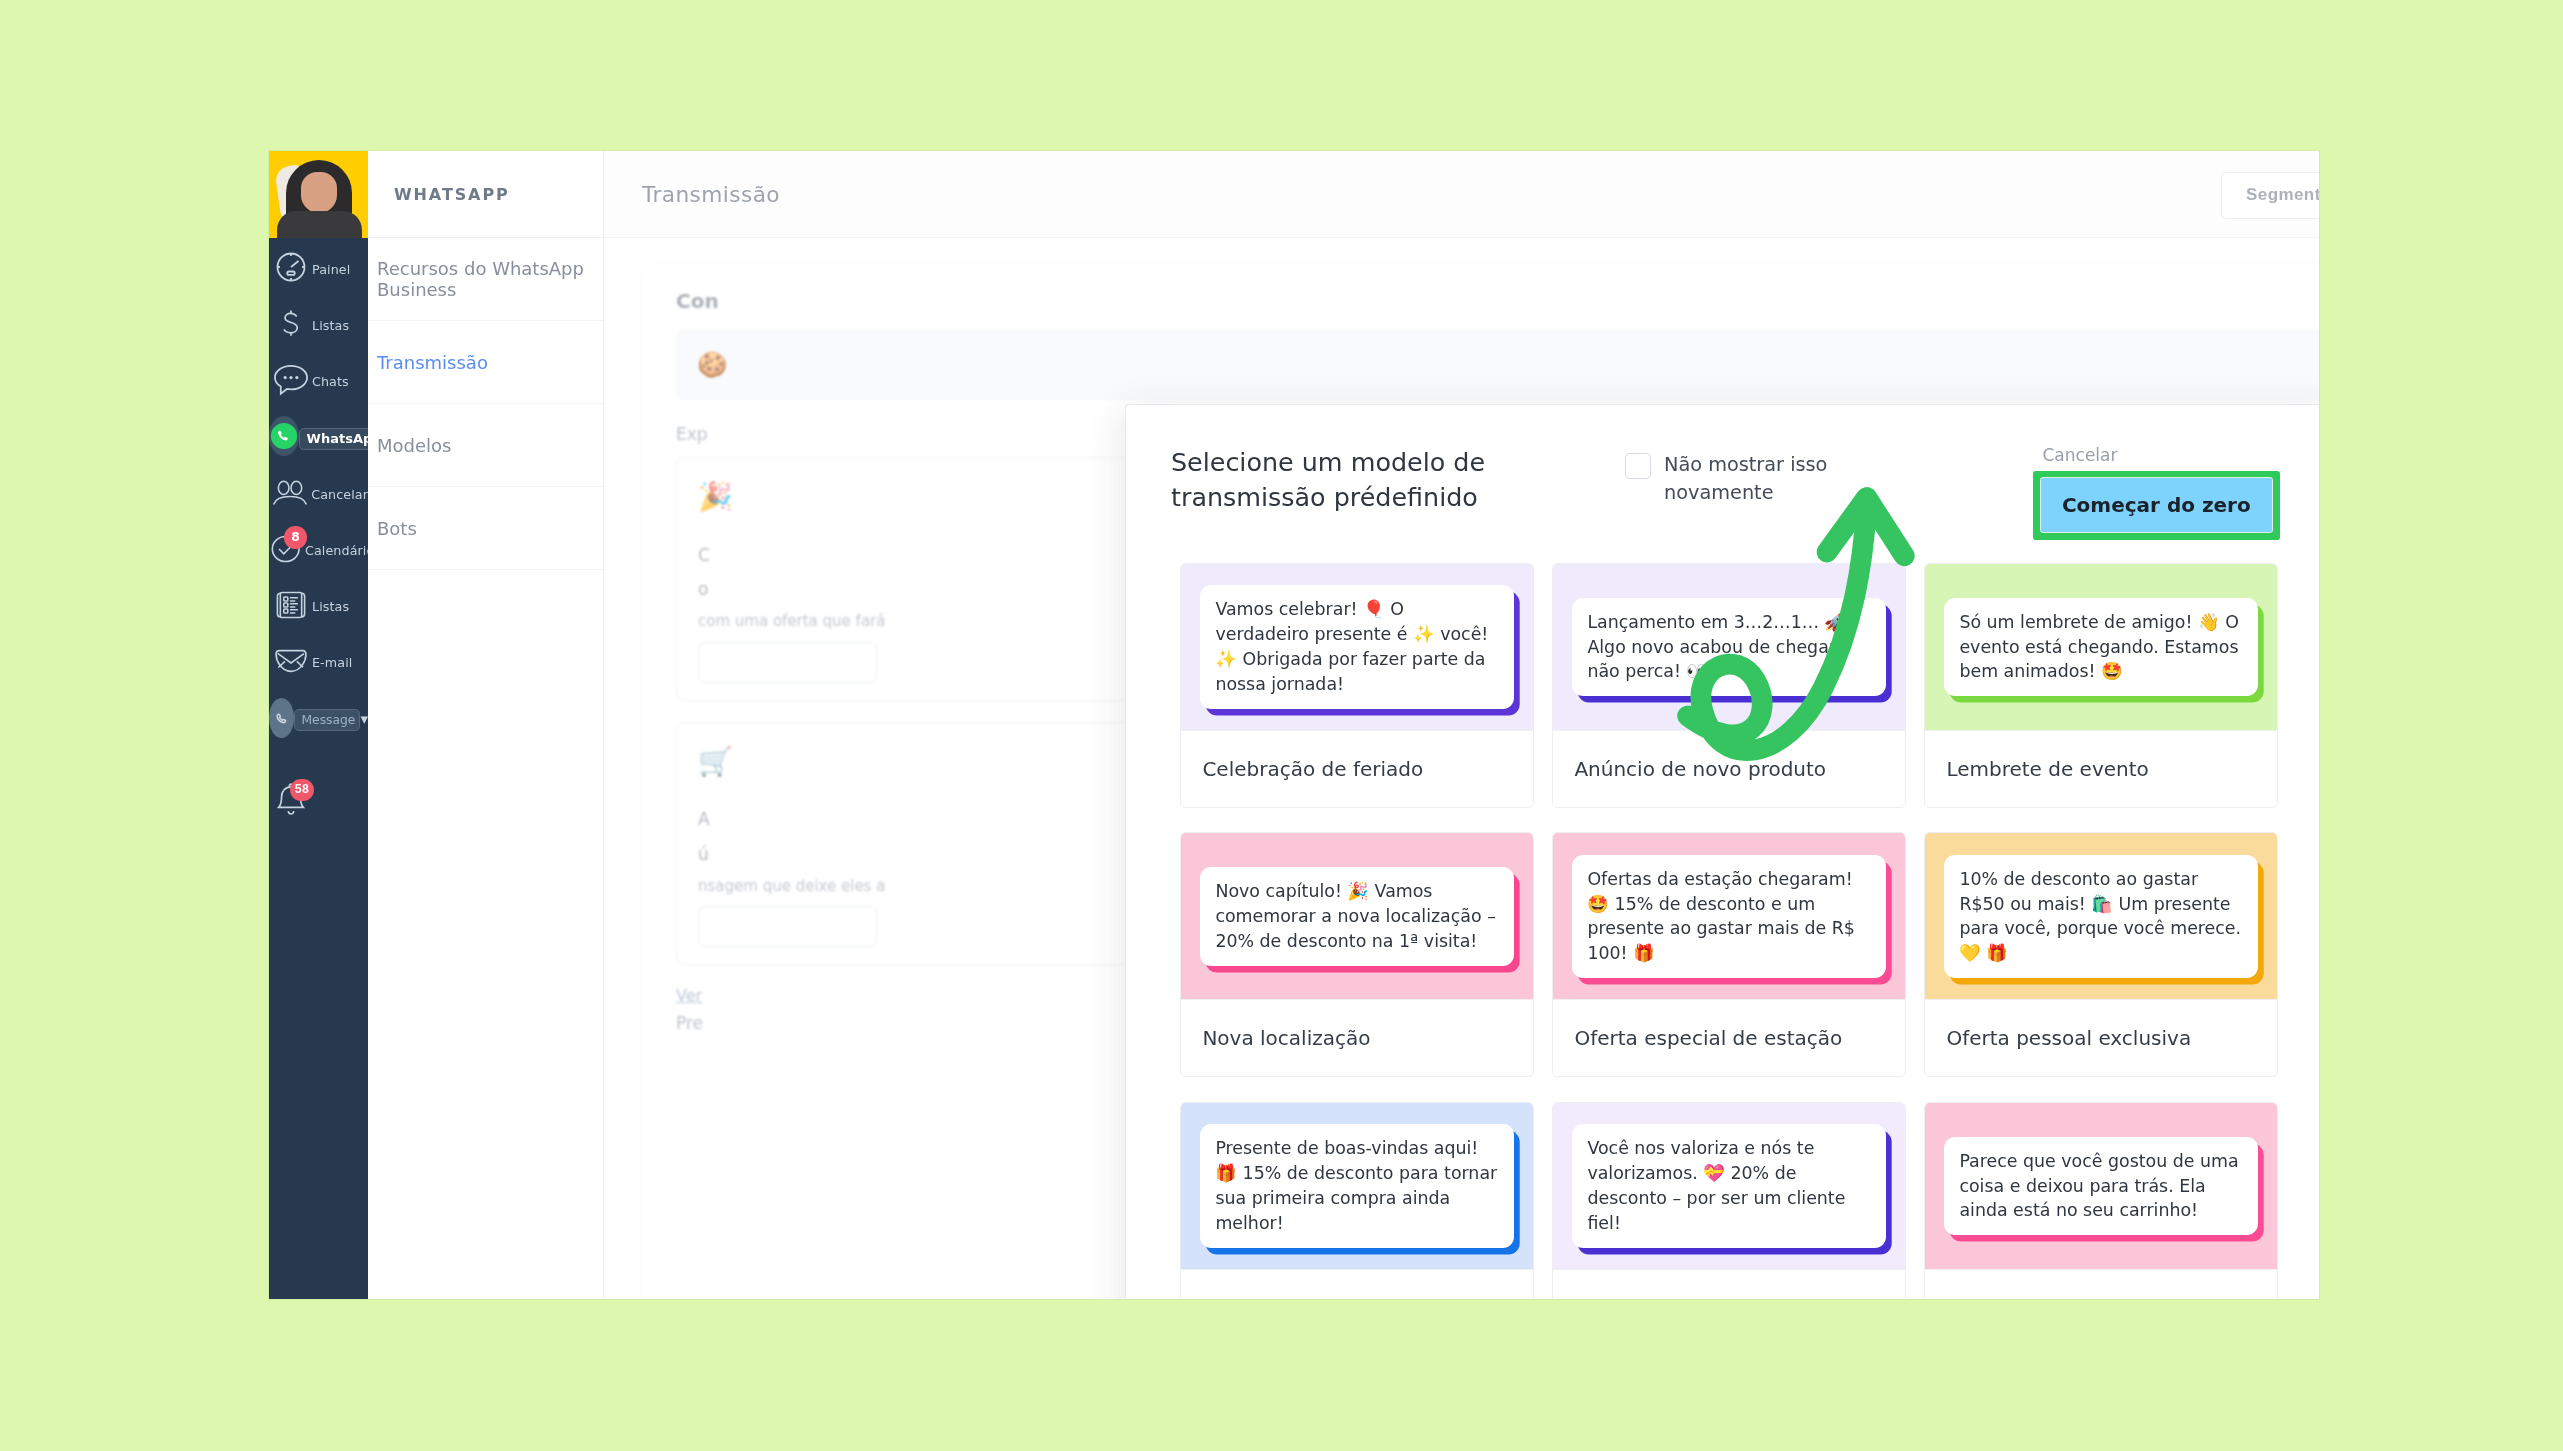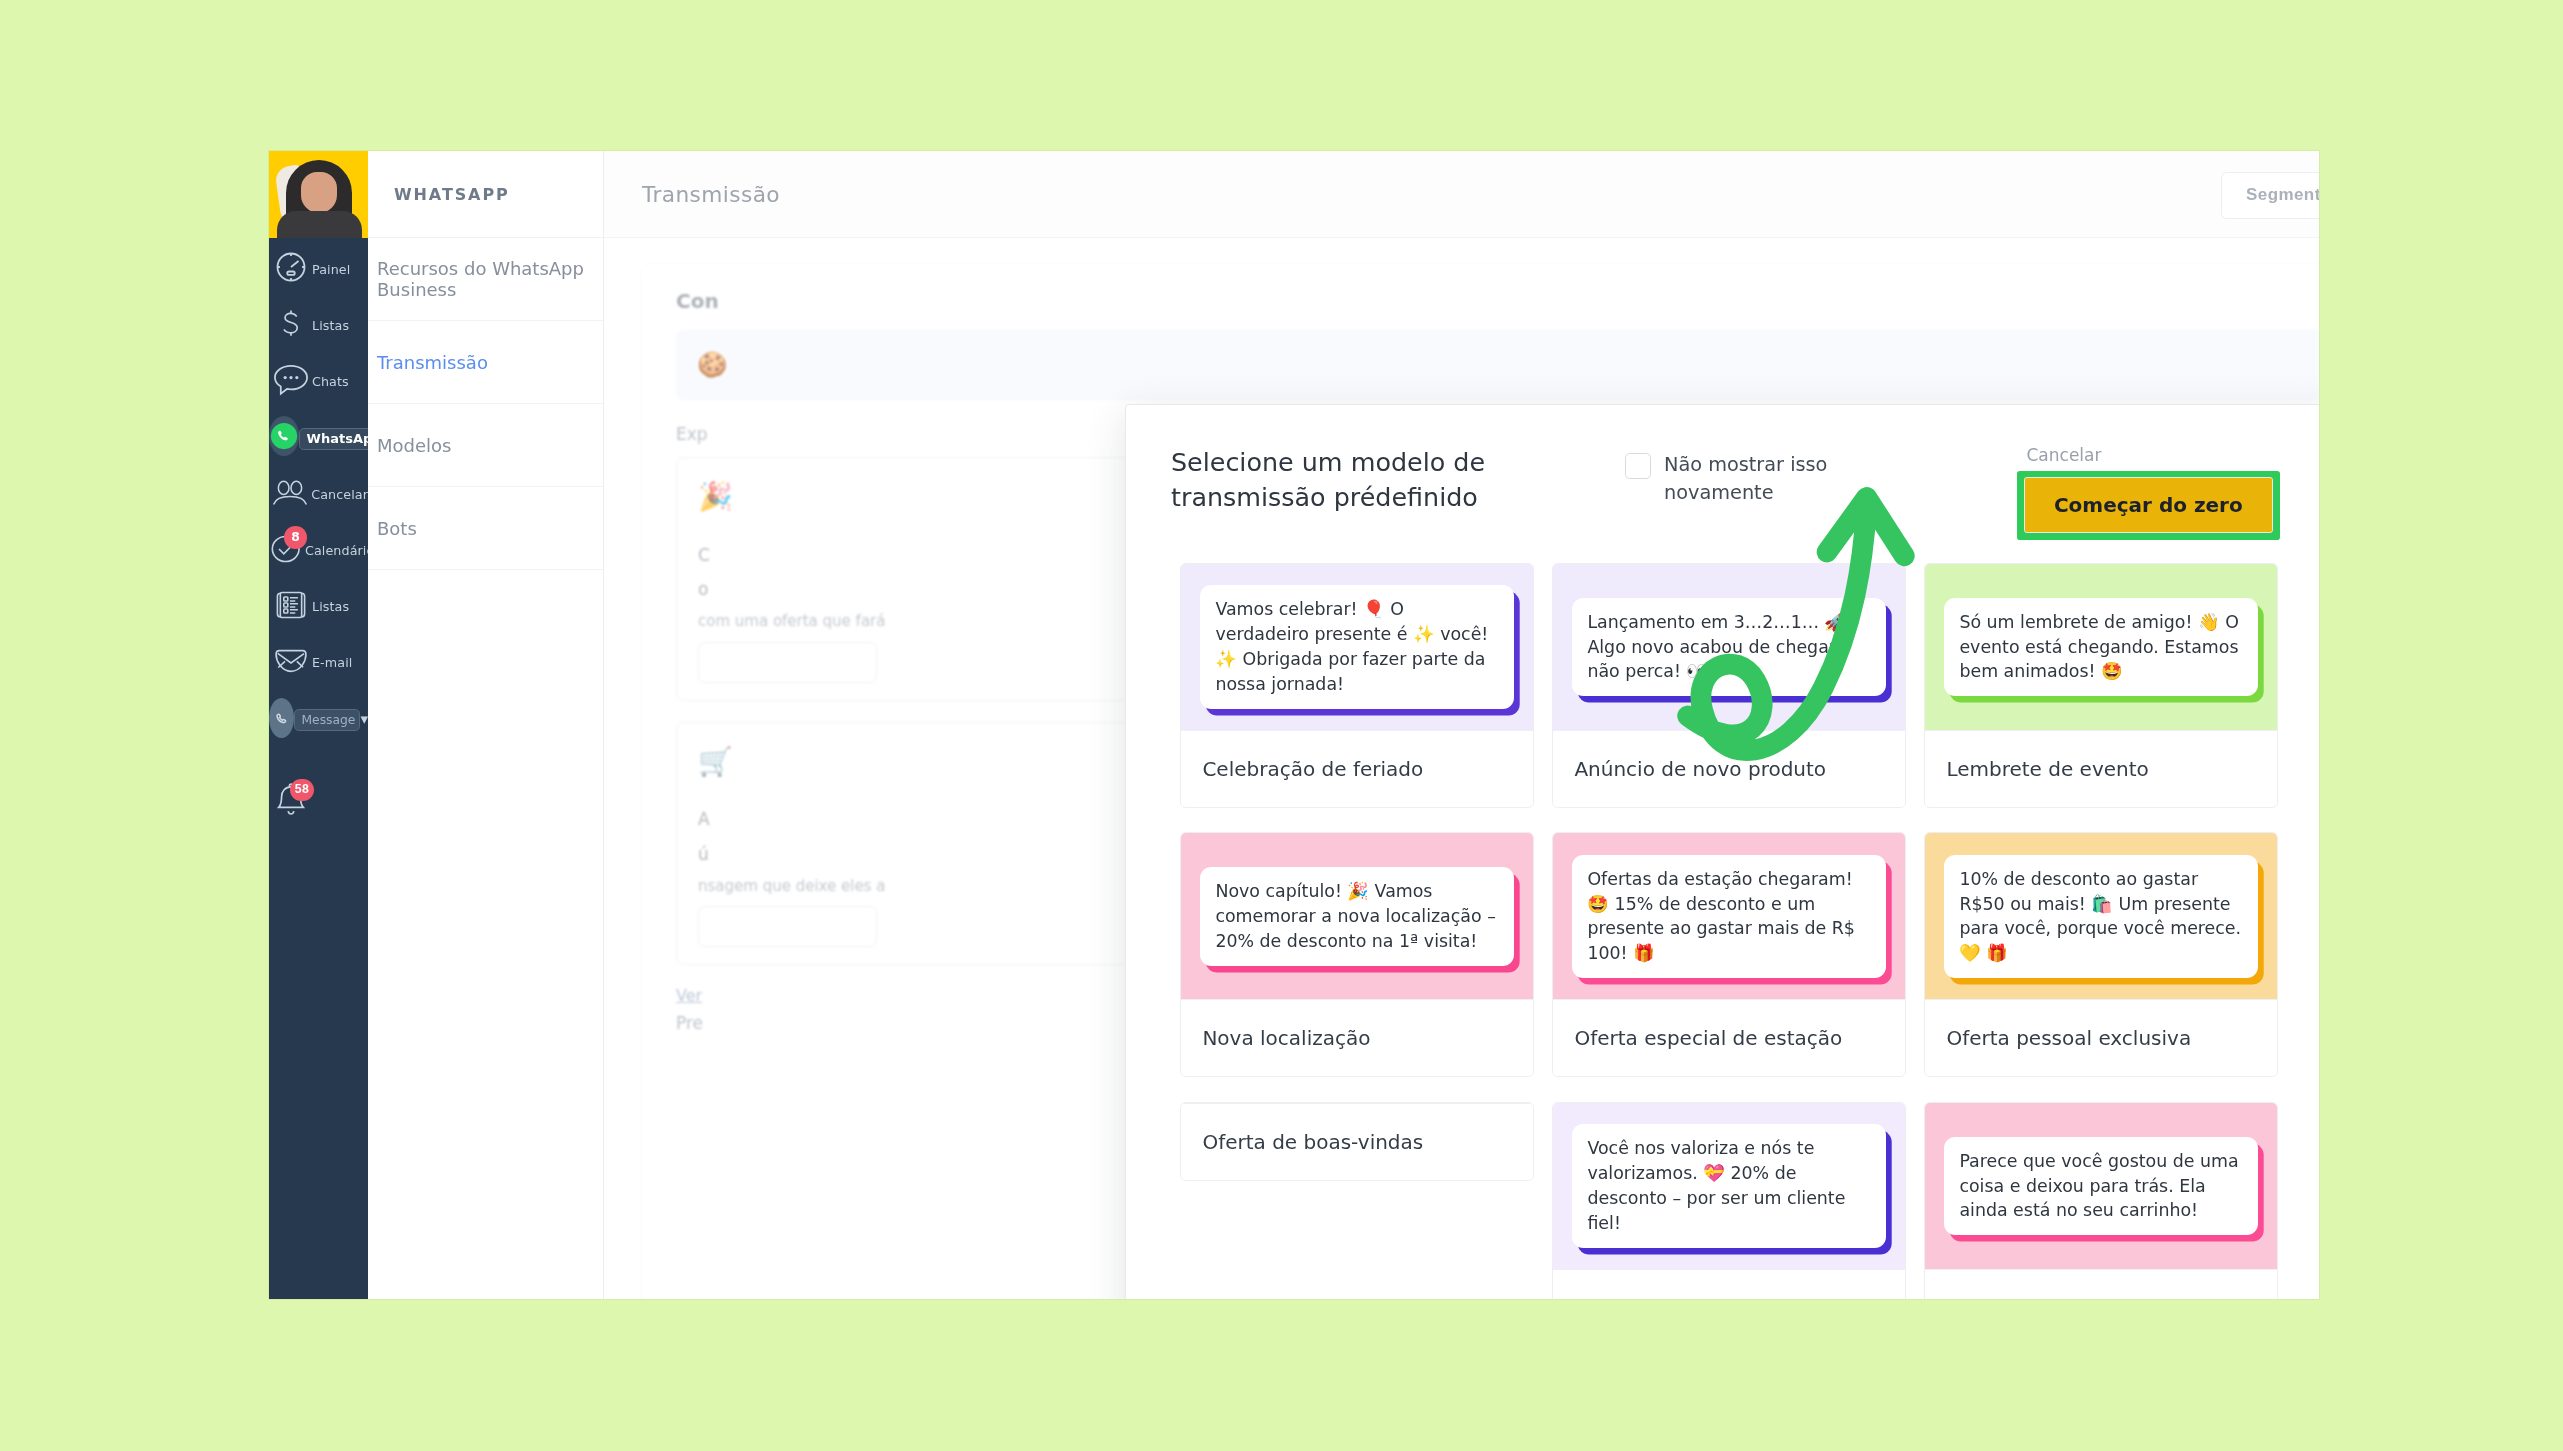--- a/index.html
+++ b/index.html
@@ -183,22 +183,22 @@
   }
   #cancel-btn {
     font-size: 17px; color: #9aa0a9; background: none; border: none;
     cursor: pointer; padding: 0 0 5.7px 9.4px; font-family: inherit;
   }
   #start-scratch-wrap {
     border: 4.7px solid #2fcb5a; border-radius: 2.8px; padding: 2.8px;
     background: #2fcb5a;
   }
   #start-scratch-btn {
-    background: #eab308; border: 0.9px solid #e9eaee; border-radius: 2.8px;
-    padding: 15px 29px; font-size: 20px; font-weight: 700; color: #1c222b;
+    background: #7dd3fc; border: 0.9px solid #e9eaee; border-radius: 2.8px;
+    padding: 15px 21px; font-size: 20px; font-weight: 700; color: #1c222b;
     font-family: inherit; cursor: pointer; white-space: nowrap;
   }
 
   
   #tpl-grid {
     display: grid; grid-template-columns: repeat(3, 1fr);
     gap: 0; padding: 0 45px;
   }
   .tpl-cell { padding: 0 9.4px 24.5px 9.4px; }
   .tpl-card {
@@ -471,20 +471,23 @@
         <div class="tpl-cell">
           <div class="tpl-card">
             <div class="tpl-preview" style="background:#fbdb9b">
               <div class="bubble" style="--accent:#f3a708"><span>10% de desconto ao gastar R$50 ou mais! 🛍️ Um presente para você, porque você merece. 💛 🎁</span></div>
             </div>
             <div class="tpl-name">Oferta pessoal exclusiva</div>
           </div>
         </div>
         <div class="tpl-cell">
           <div class="tpl-card">
+            <div class="tpl-preview" style="background:#d4e2fb">
+              <div class="bubble" style="--accent:#1574e8"><span>Presente de boas-vindas aqui! 🎁 15% de desconto para tornar sua primeira compra ainda melhor!</span></div>
+            </div>
             <div class="tpl-name">Oferta de boas-vindas</div>
           </div>
         </div>
         <div class="tpl-cell">
           <div class="tpl-card">
             <div class="tpl-preview" style="background:#f1ebfd">
               <div class="bubble" style="--accent:#4a2fd3"><span>Você nos valoriza e nós te valorizamos. 💝 20% de desconto – por ser um cliente fiel!</span></div>
             </div>
             <div class="tpl-name">Desconto para clientes fiéis</div>
           </div>

